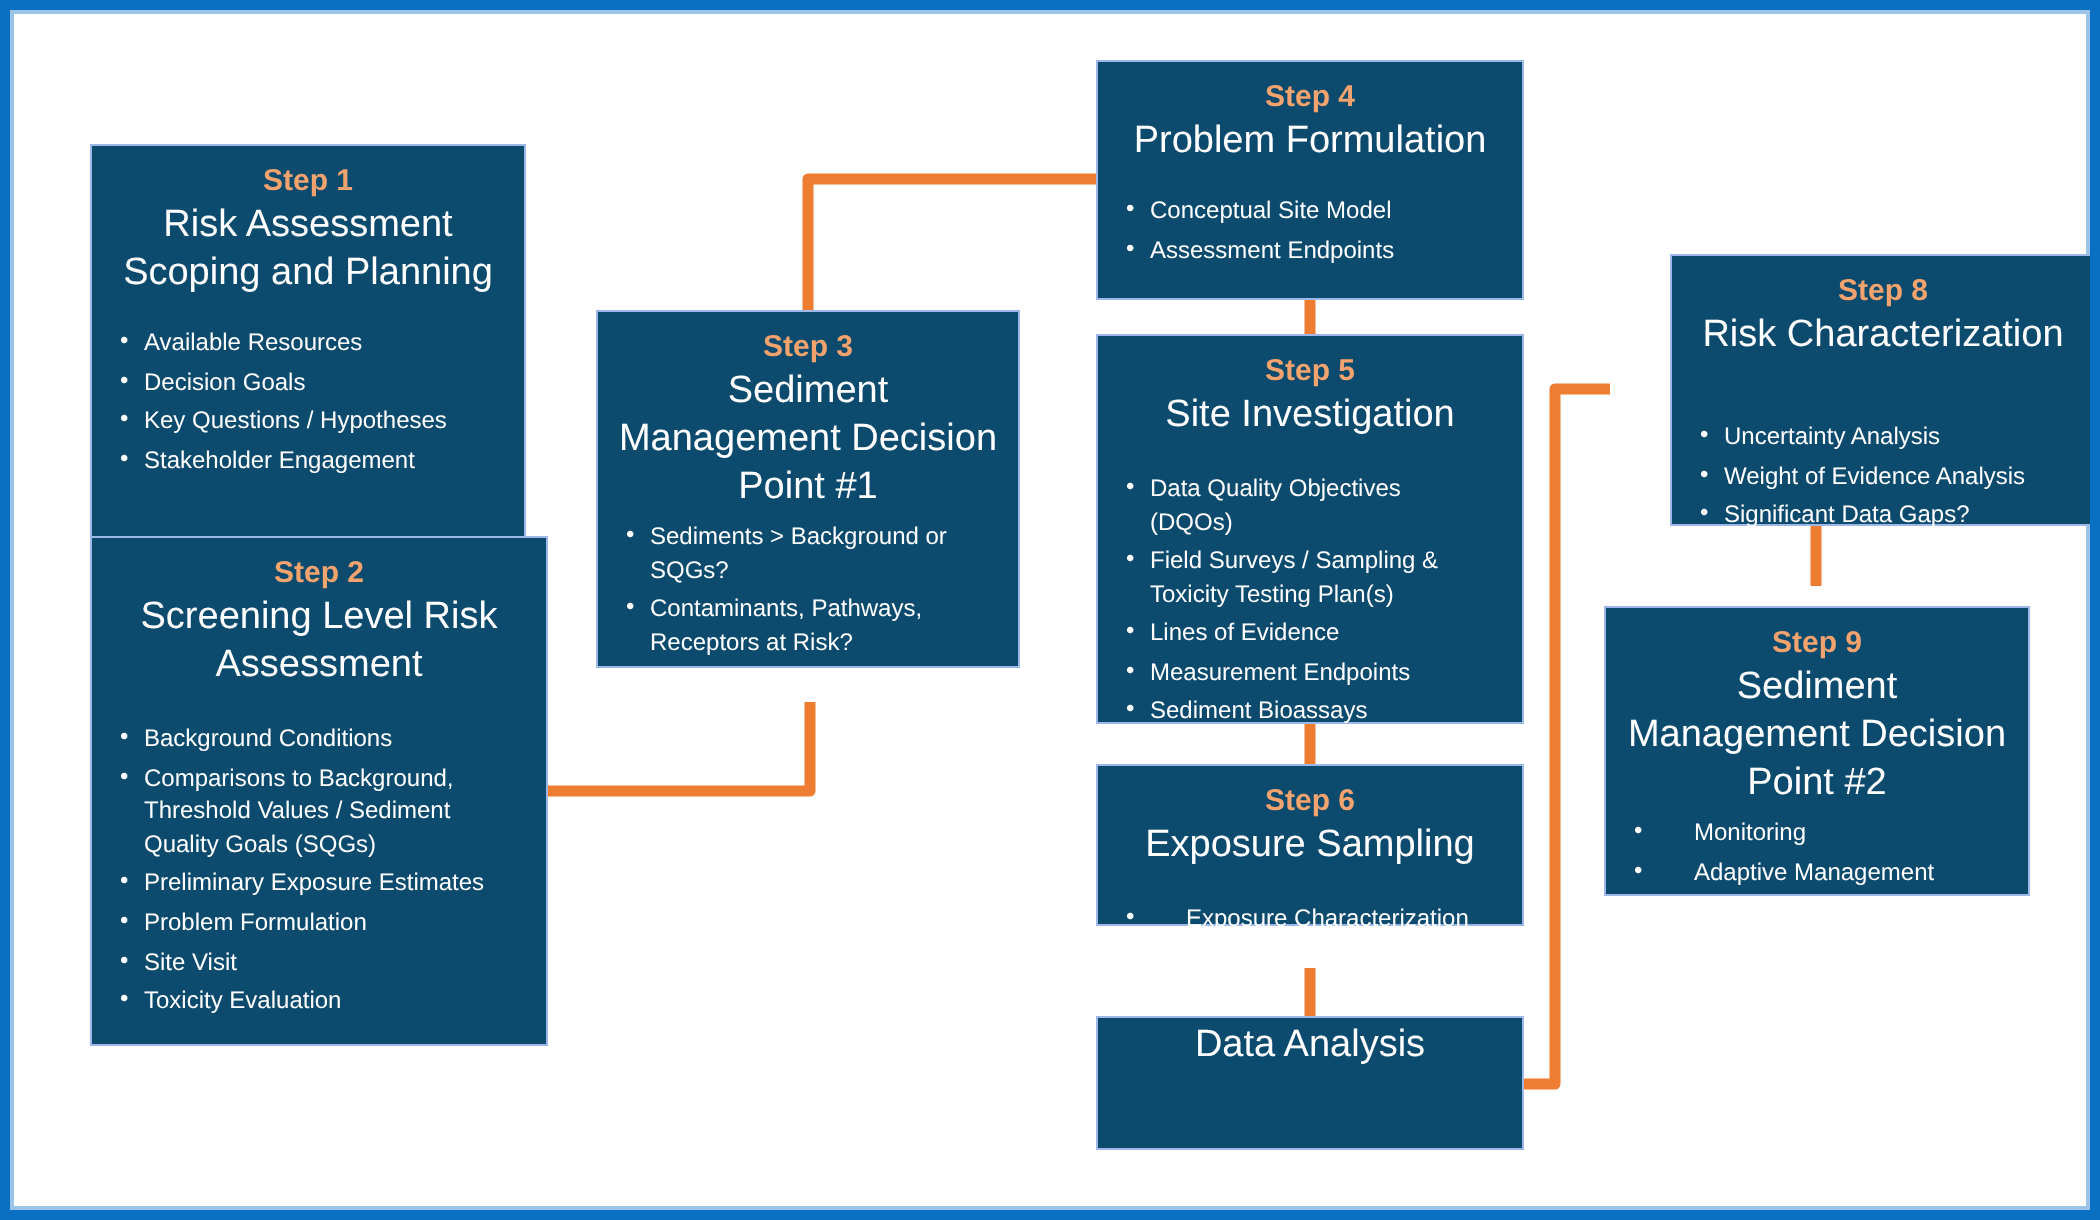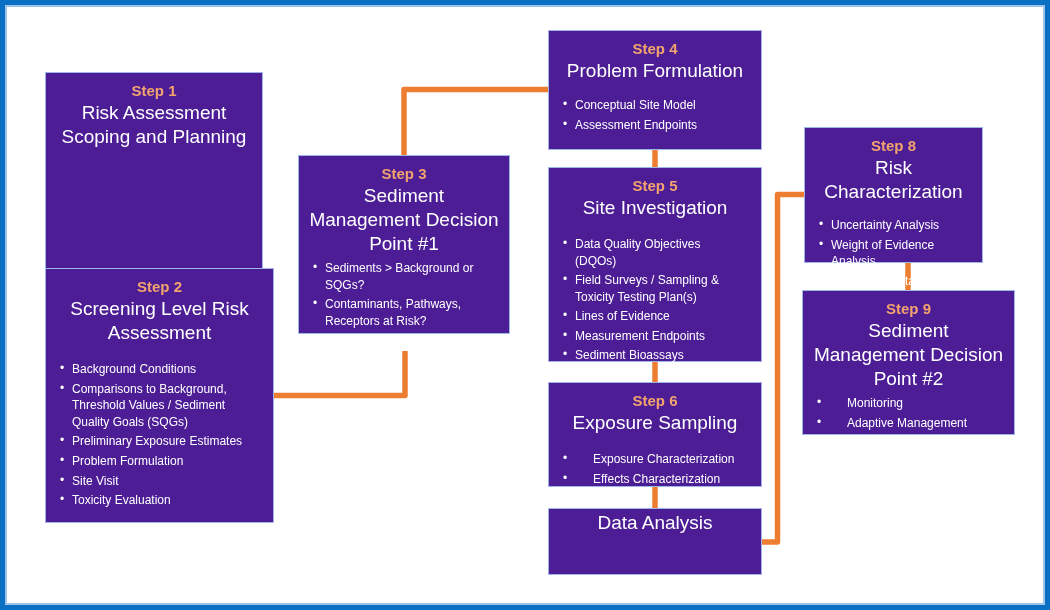--- a/index.html
+++ b/index.html
@@ -10,21 +10,21 @@
     background:#ffffff;
     border:5px solid #0a70c4;
     box-shadow: inset 0 0 0 2px #9cc3e8;
     font-family:"Liberation Sans", sans-serif;
     overflow:hidden;
   }
   .connectors { position:absolute; left:0; top:0; width:1050px; height:610px; pointer-events:none; }
   .box {
     position:absolute;
     box-sizing:border-box;
-    background:#4c1d95;
+    background:#0c4a6e;
     border:1px solid #9db7e8;
     color:#ffffff;
   }
   .step-label {
     text-align:center;
     font-weight:700;
     font-size:15px;
     color:#f2a36e;
     padding-top:9px;
   }
@@ -63,20 +63,26 @@
       <polyline points="650,479 650,506"></polyline>
       <polyline points="754,537 772.5,537 772.5,189.5 800,189.5"></polyline>
       <polyline points="903,255 903,288"></polyline>
     </g>
   </svg>
 
   <div class="box" style="left:40px; top:67px; width:218px; height:208px;">
     <div class="step-label">Step 1</div>
     <div class="title">Risk Assessment
 Scoping and Planning</div>
+    <ul class="bullets">
+      <li>Available Resources</li>
+      <li>Decision Goals</li>
+      <li>Key Questions / Hypotheses</li>
+      <li>Stakeholder Engagement</li>
+    </ul>
   </div>
 
   <div class="box" style="left:40px; top:263px; width:229px; height:255px;">
     <div class="step-label">Step 2</div>
     <div class="title">Screening Level Risk
 Assessment</div>
     <ul class="bullets mid">
       <li>Background Conditions</li>
       <li>Comparisons to Background, Threshold Values / Sediment Quality Goals (SQGs)</li>
       <li>Preliminary Exposure Estimates</li>
@@ -112,44 +118,44 @@
     <div class="title">Site Investigation</div>
     <ul class="bullets mid">
       <li>Data Quality Objectives (DQOs)</li>
       <li>Field Surveys / Sampling &amp; Toxicity Testing Plan(s)</li>
       <li>Lines of Evidence</li>
       <li>Measurement Endpoints</li>
       <li>Sediment Bioassays</li>
     </ul>
   </div>
 
-  <div class="box" style="left:543px; top:377px; width:214px; height:105px;">
+  <div class="box" style="left:543px; top:377px; width:214px; height:81px;">
     <div class="step-label">Step 6</div>
     <div class="title">Exposure Sampling</div>
     <ul class="bullets mid wide">
       <li>Exposure Characterization</li>
       <li>Effects Characterization</li>
     </ul>
   </div>
 
   <div class="box" style="left:543px; top:503px; width:214px; height:67px;">
     <div class="title">Data Analysis</div>
   </div>
 
-  <div class="box" style="left:799px; top:122px; width:179px; height:136px;">
+  <div class="box" style="left:830px; top:122px; width:213px; height:136px;">
     <div class="step-label">Step 8</div>
     <div class="title">Risk Characterization</div>
-    <ul class="bullets mid" style="margin-top:13px;">
+    <ul class="bullets mid" style="margin-top:30px;">
       <li>Uncertainty Analysis</li>
       <li>Weight of Evidence Analysis</li>
       <li>Significant Data Gaps?</li>
     </ul>
   </div>
 
-  <div class="box" style="left:797px; top:285px; width:213px; height:145px;">
+  <div class="box" style="left:797px; top:298px; width:213px; height:145px;">
     <div class="step-label">Step 9</div>
     <div class="title">Sediment
 Management Decision
 Point #2</div>
     <ul class="bullets tight wide">
       <li>Monitoring</li>
       <li>Adaptive Management</li>
     </ul>
   </div>
 

